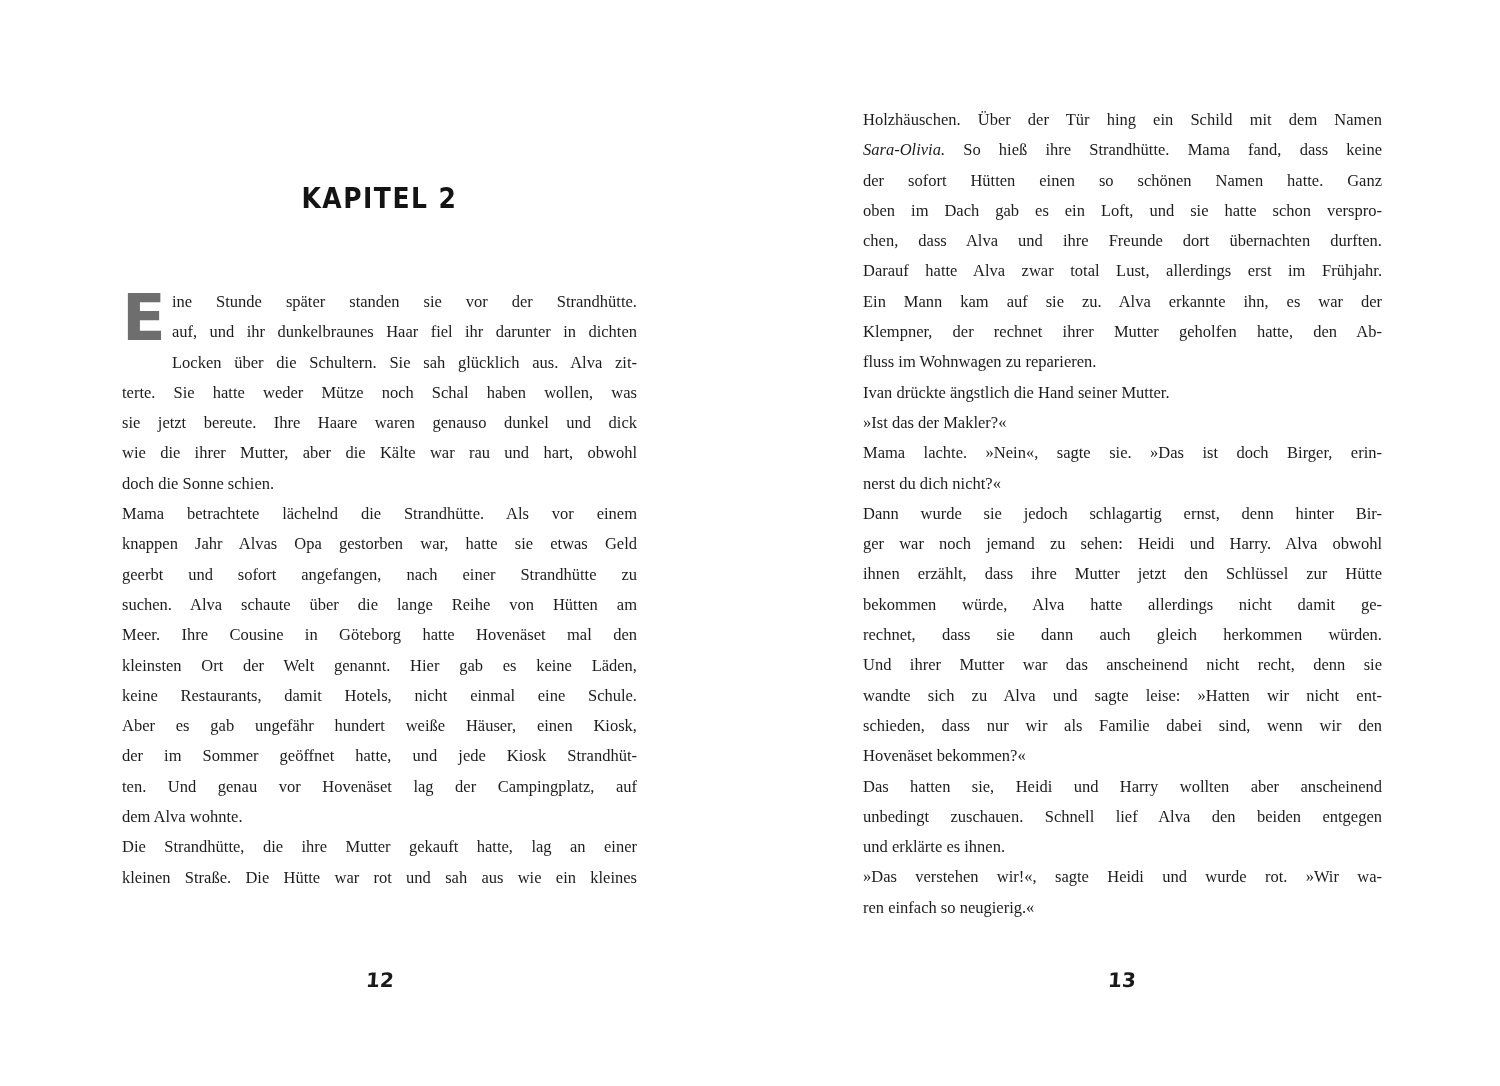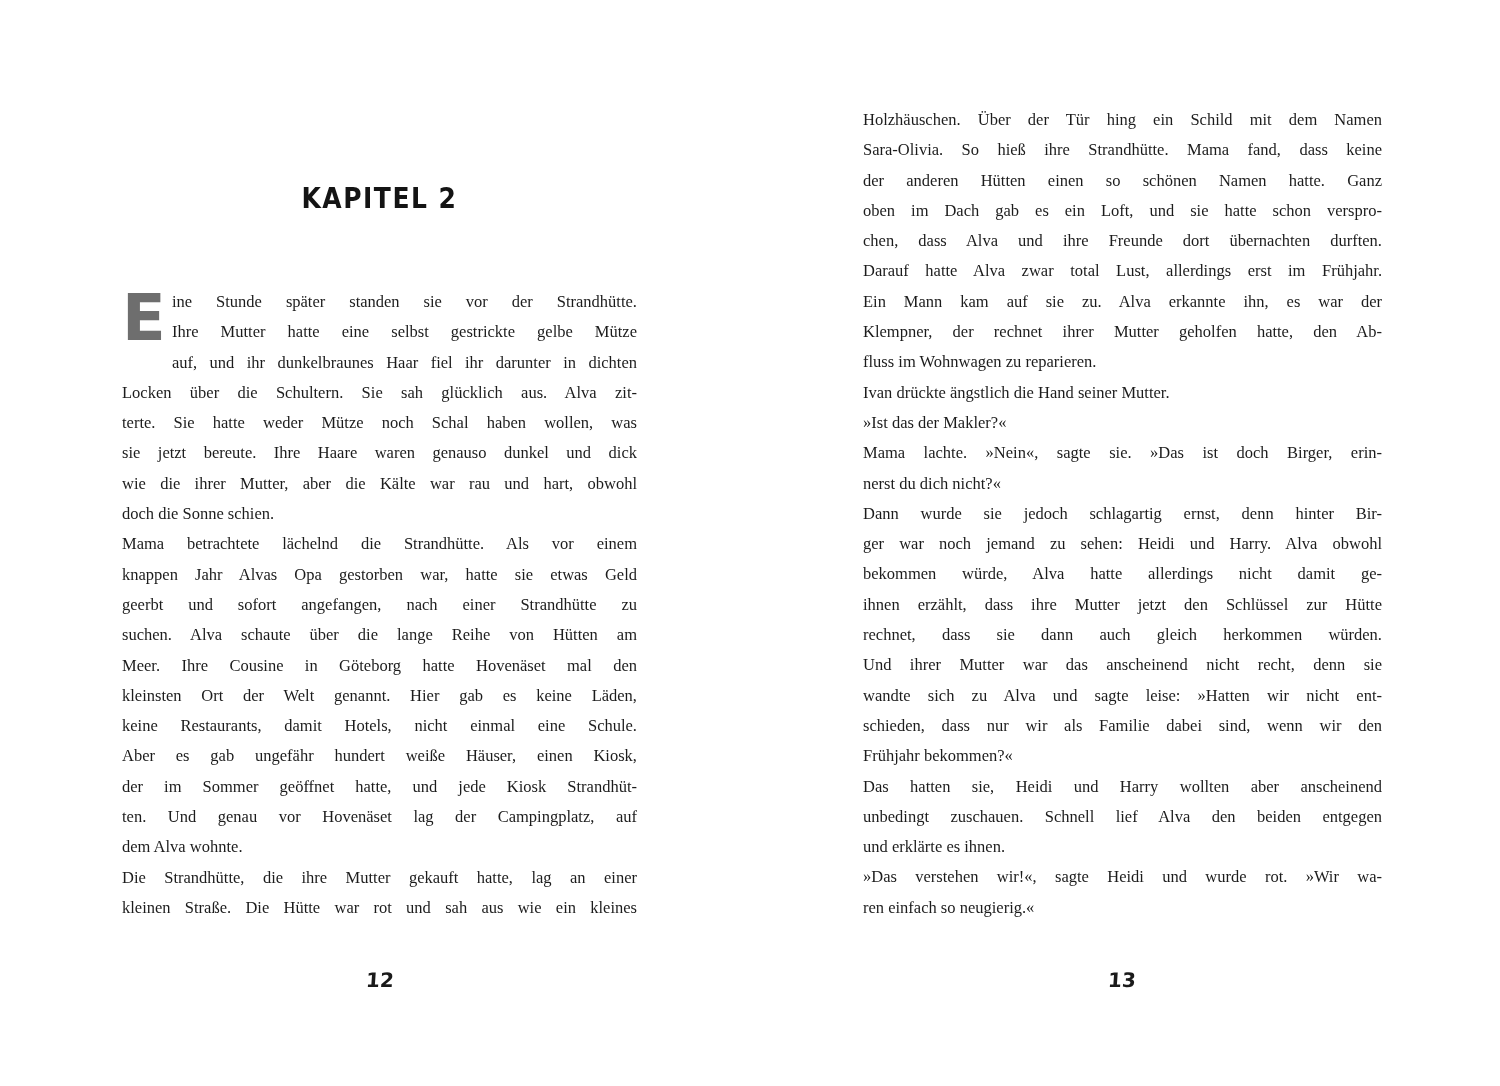--- a/index.html
+++ b/index.html
@@ -29,21 +29,21 @@
   .right-col { left: 863px; top: 105px; width: 519px; }
   .line {
     font-size: 16.5px;
     line-height: 30.3px;
     text-align: justify;
     text-align-last: justify;
     text-justify: inter-word;
     hyphens: none;
   }
   .line.end { text-align-last: left; }
-  .italic { }
+  .italic { font-style: italic; }
   .dropcap {
     float: left;
     width: 44px; height: 60px;
     margin: 3px 6px 0 0;
     font-family: "DejaVu Sans", sans-serif;
     font-weight: 800;
     font-size: 64px;
     line-height: 56px;
     color: #6e6e6e;
   }
@@ -64,21 +64,20 @@
 </head>
 <body>
 
 <div class="book-spread">
 
   <div class="page">
     <h1 class="chapter-title">KAPITEL 2</h1>
     <div class="text-col left-col">
       <span class="dropcap">E</span>
     <div class="line">ine Stunde später standen sie vor der Strandhütte.</div>
-        <div class="line">Ihre Mutter hatte eine selbst gestrickte gelbe Mütze</div>
         <div class="line">auf, und ihr dunkelbraunes Haar fiel ihr darunter in dichten</div>
         <div class="line">Locken über die Schultern. Sie sah glücklich aus. Alva zit-</div>
         <div class="line">terte. Sie hatte weder Mütze noch Schal haben wollen, was</div>
         <div class="line">sie jetzt bereute. Ihre Haare waren genauso dunkel und dick</div>
         <div class="line">wie die ihrer Mutter, aber die Kälte war rau und hart, obwohl</div>
         <div class="line end">doch die Sonne schien.</div>
         <div class="line">Mama betrachtete lächelnd die Strandhütte. Als vor einem</div>
         <div class="line">knappen Jahr Alvas Opa gestorben war, hatte sie etwas Geld</div>
         <div class="line">geerbt und sofort angefangen, nach einer Strandhütte zu</div>
         <div class="line">suchen. Alva schaute über die lange Reihe von Hütten am</div>
@@ -92,40 +91,40 @@
         <div class="line">Die Strandhütte, die ihre Mutter gekauft hatte, lag an einer</div>
         <div class="line">kleinen Straße. Die Hütte war rot und sah aus wie ein kleines</div>
       </div>
     <div class="pagenum pagenum-left">12</div>
   </div>
 
   <div class="page">
     <div class="text-col right-col">
         <div class="line">Holzhäuschen. Über der Tür hing ein Schild mit dem Namen</div>
         <div class="line"><span class="italic">Sara-Olivia.</span><span> So hieß ihre Strandhütte. Mama fand, dass keine</span></div>
-        <div class="line">der anderen Hütten einen so schönen Namen hatte. Ganz</div>
+        <div class="line">der sofort Hütten einen so schönen Namen hatte. Ganz</div>
         <div class="line">oben im Dach gab es ein Loft, und sie hatte schon verspro-</div>
         <div class="line">chen, dass Alva und ihre Freunde dort übernachten durften.</div>
         <div class="line">Darauf hatte Alva zwar total Lust, allerdings erst im Frühjahr.</div>
         <div class="line">Ein Mann kam auf sie zu. Alva erkannte ihn, es war der</div>
         <div class="line">Klempner, der rechnet ihrer Mutter geholfen hatte, den Ab-</div>
         <div class="line end">fluss im Wohnwagen zu reparieren.</div>
         <div class="line end">Ivan drückte ängstlich die Hand seiner Mutter.</div>
         <div class="line end">»Ist das der Makler?«</div>
         <div class="line">Mama lachte. »Nein«, sagte sie. »Das ist doch Birger, erin-</div>
         <div class="line end">nerst du dich nicht?«</div>
         <div class="line">Dann wurde sie jedoch schlagartig ernst, denn hinter Bir-</div>
         <div class="line">ger war noch jemand zu sehen: Heidi und Harry. Alva obwohl</div>
+        <div class="line">ihnen erzählt, dass ihre Mutter jetzt den Schlüssel zur Hütte</div>
         <div class="line">bekommen würde, Alva hatte allerdings nicht damit ge-</div>
-        <div class="line">ihnen erzählt, dass ihre Mutter jetzt den Schlüssel zur Hütte</div>
         <div class="line">rechnet, dass sie dann auch gleich herkommen würden.</div>
         <div class="line">Und ihrer Mutter war das anscheinend nicht recht, denn sie</div>
         <div class="line">wandte sich zu Alva und sagte leise: »Hatten wir nicht ent-</div>
         <div class="line">schieden, dass nur wir als Familie dabei sind, wenn wir den</div>
-        <div class="line end">Frühjahr bekommen?«</div>
+        <div class="line end">Hovenäset bekommen?«</div>
         <div class="line">Das hatten sie, Heidi und Harry wollten aber anscheinend</div>
         <div class="line">unbedingt zuschauen. Schnell lief Alva den beiden entgegen</div>
         <div class="line end">und erklärte es ihnen.</div>
         <div class="line">»Das verstehen wir!«, sagte Heidi und wurde rot. »Wir wa-</div>
         <div class="line end">ren einfach so neugierig.«</div>
       </div>
     <div class="pagenum pagenum-right">13</div>
   </div>
 
 </div>

